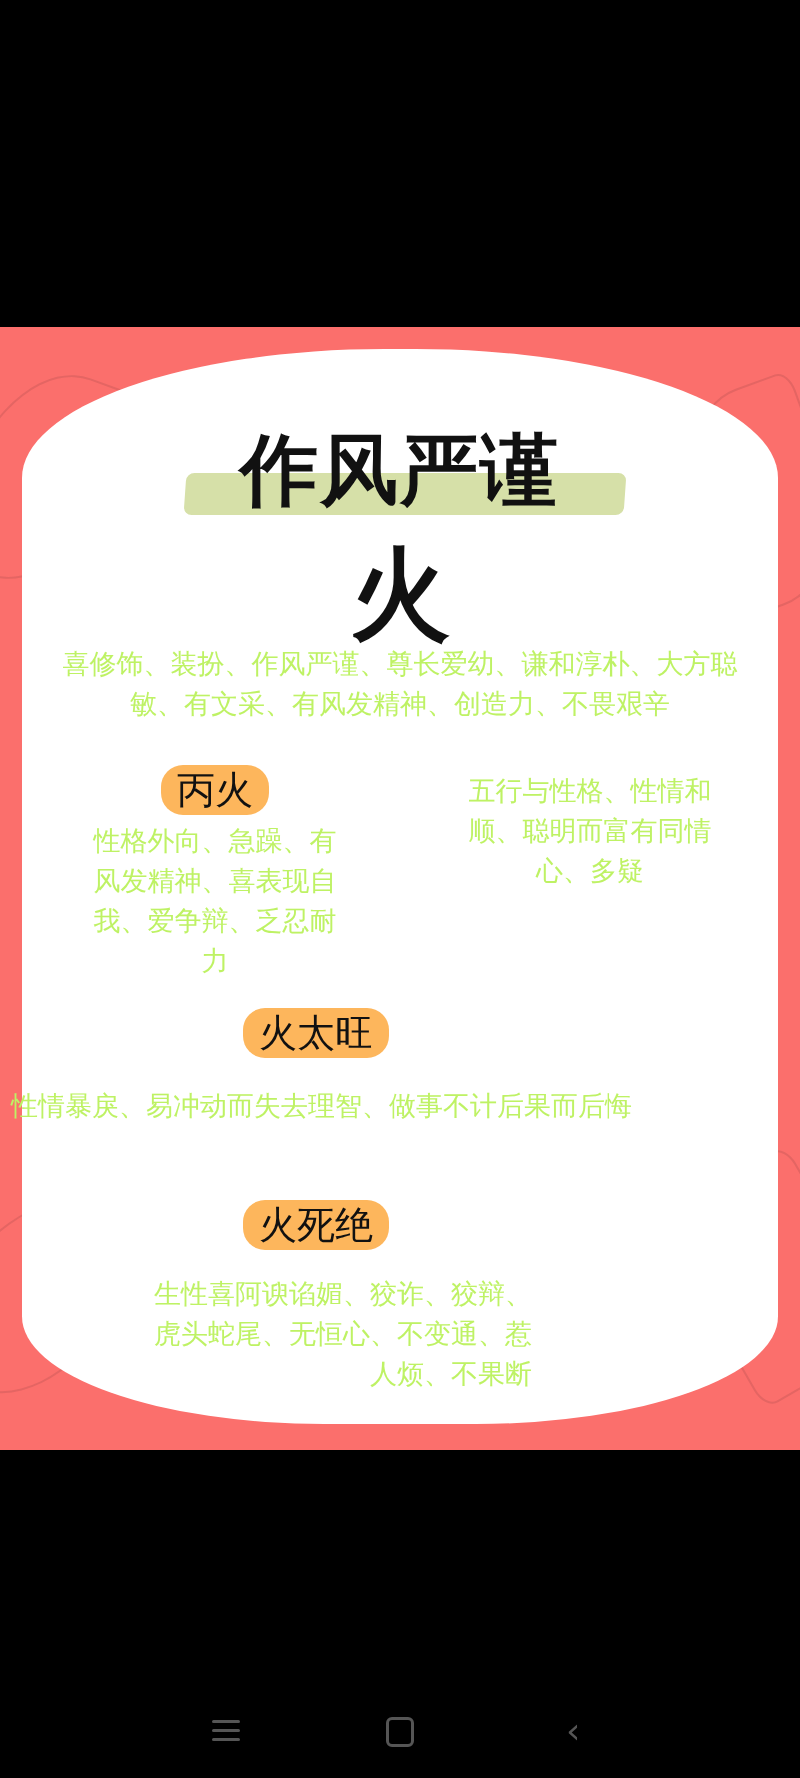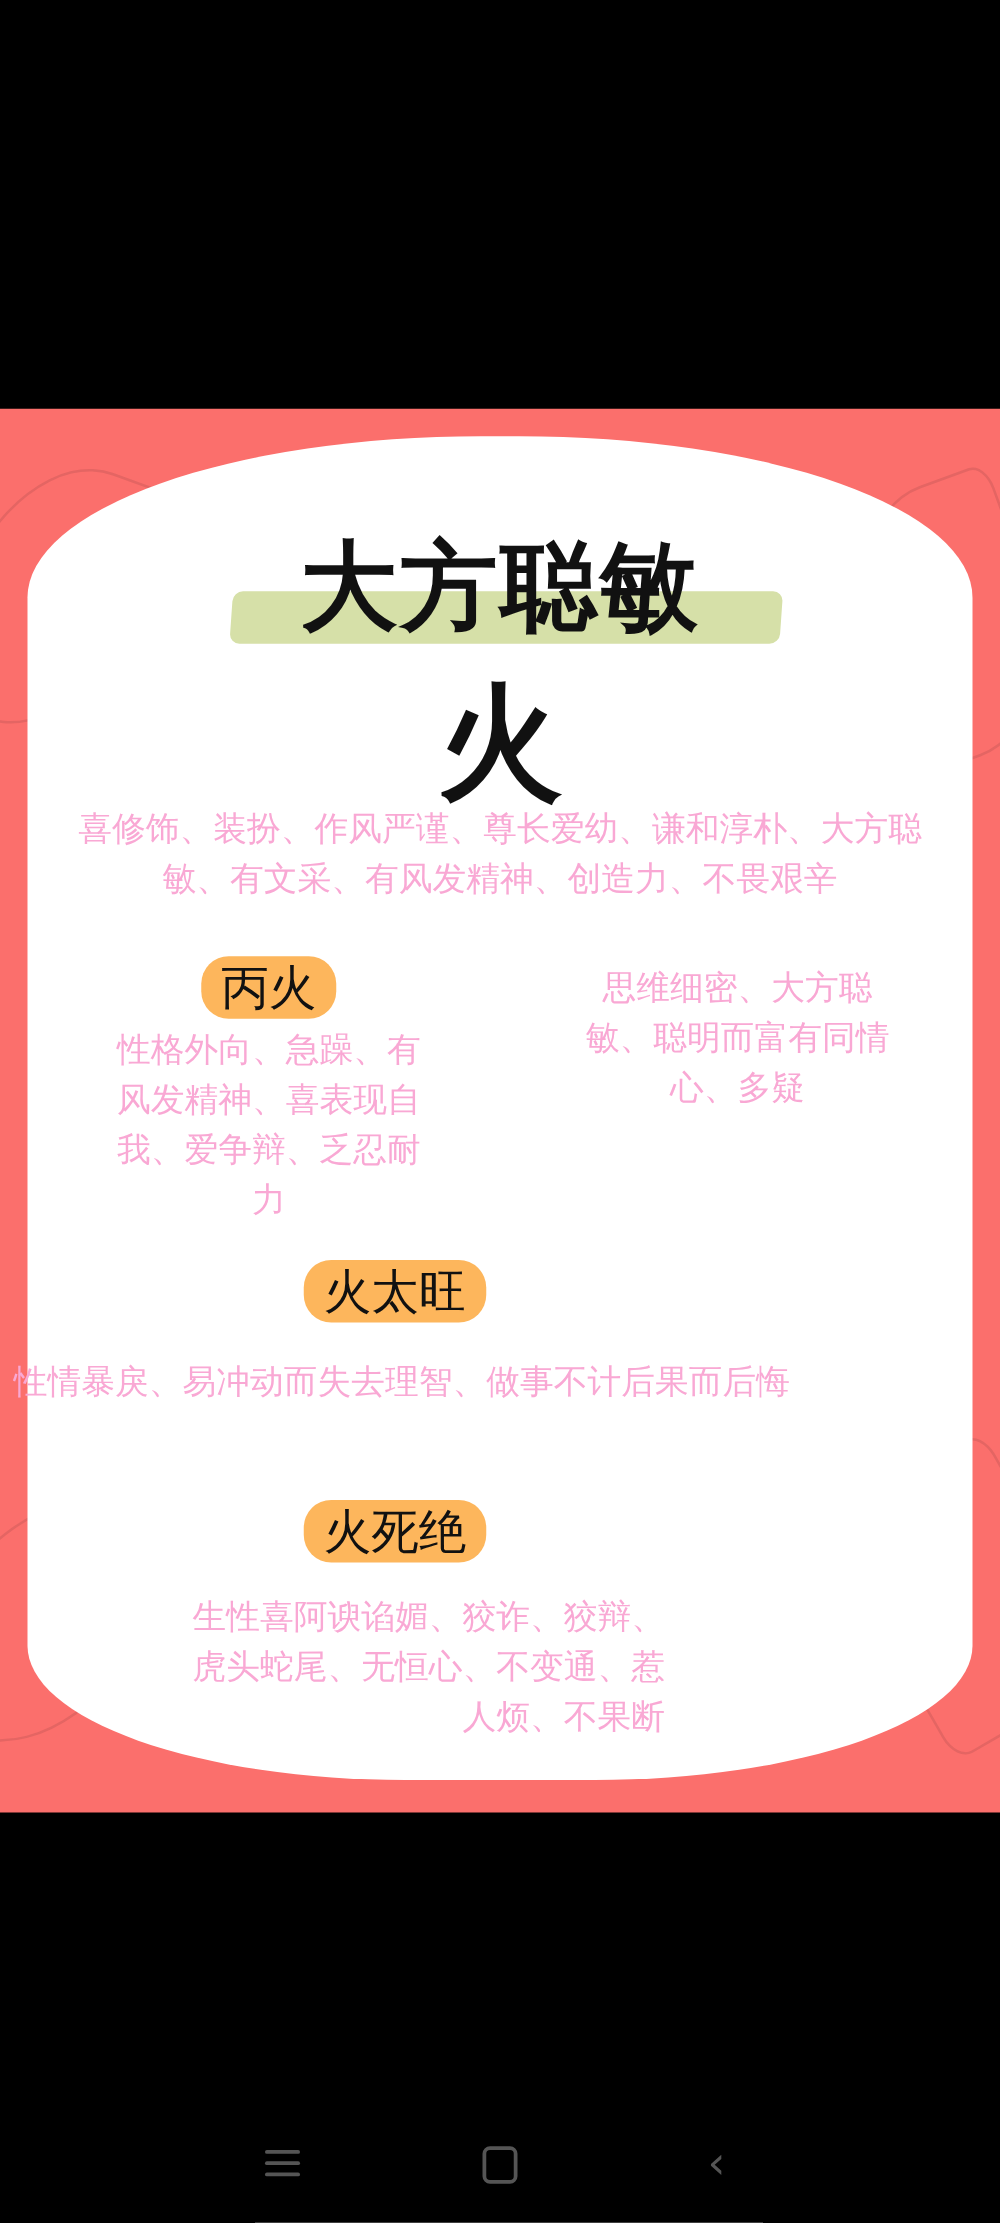--- a/index.html
+++ b/index.html
@@ -8,21 +8,21 @@
   .poster { position:absolute; left:0; top:327px; width:800px; height:1123px; background:#fb6f6c; overflow:hidden; }
   .leaf { position:absolute; border:2px solid rgba(160,70,70,0.25); border-radius:60% 10% 60% 10%; }
   .card {
     position:absolute; left:22px; top:22px; width:756px; height:1075px; background:#fff;
     border-radius:48% 48% 40% 40% / 12% 12% 10% 10%;
   }
   .title-wrap { position:absolute; left:0; width:800px; top:425px; text-align:center; }
   .title-hl { position:absolute; left:185px; top:473px; width:440px; height:42px; background:#d6e0a8; border-radius:8px; transform:skewX(-4deg); }
   .title { position:relative; font-size:78px; font-weight:bold; letter-spacing:2px; line-height:90px; }
   .element { position:absolute; left:0; width:800px; top:540px; text-align:center; font-size:100px; font-weight:bold; line-height:110px; }
-  .text { font-size:27px; line-height:40px; text-align:center; color:#f9a8d4; }
+  .text { font-size:27px; line-height:40px; text-align:center; color:#bef264; }
   .intro { position:absolute; left:40px; width:720px; top:644px; }
   .badge { display:inline-block; background:#fdb65c; border-radius:22px; padding:0 16px; font-size:38px; line-height:50px; }
   .col { position:absolute; text-align:center; }
   .col-l { left:90px; width:250px; top:765px; }
   .col-r { left:460px; width:260px; top:765px; }
   .col .text { margin-top:6px; }
   .sec { position:absolute; left:0; width:632px; text-align:center; }
   .sec1 { top:1008px; }
   .sec2 { top:1200px; }
   .sec .text { margin-top:28px;text-align:right; }
@@ -39,31 +39,31 @@
 <div class="poster">
   <div class="leaf" style="left:-30px;top:40px;width:140px;height:220px;transform:rotate(20deg);"></div>
   <div class="leaf" style="left:690px;top:60px;width:140px;height:220px;transform:rotate(-20deg);"></div>
   <div class="leaf" style="left:-40px;top:860px;width:150px;height:220px;transform:rotate(30deg);"></div>
   <div class="leaf" style="left:700px;top:840px;width:150px;height:220px;transform:rotate(-30deg);"></div>
   <div class="card"></div>
 </div>
 
 <div class="title-hl"></div>
 <div class="title-wrap">
-  <div class="title">大方聪敏</div>
+  <div class="title">作风严谨</div>
 </div>
 <div class="element">火</div>
 <div class="intro text">喜修饰、装扮、作风严谨、尊长爱幼、谦和淳朴、大方聪敏、有文采、有风发精神、创造力、不畏艰辛</div>
 
 <div class="col col-l">
   <span class="badge">丙火</span>
   <div class="text">性格外向、急躁、有风发精神、喜表现自我、爱争辩、乏忍耐力</div>
 </div>
 <div class="col col-r">
-  <div class="text">思维细密、大方聪敏、聪明而富有同情心、多疑</div>
+  <div class="text">五行与性格、性情和顺、聪明而富有同情心、多疑</div>
 </div>
 
 <div class="sec sec1">
   <span class="badge">火太旺</span>
   <div class="text">性情暴戾、易冲动而失去理智、做事不计后果而后悔</div>
 </div>
 <div class="sec sec2">
   <span class="badge">火死绝</span>
   <div class="text" style="padding:0 100px;">生性喜阿谀谄媚、狡诈、狡辩、虎头蛇尾、无恒心、不变通、惹人烦、不果断</div>
 </div>

